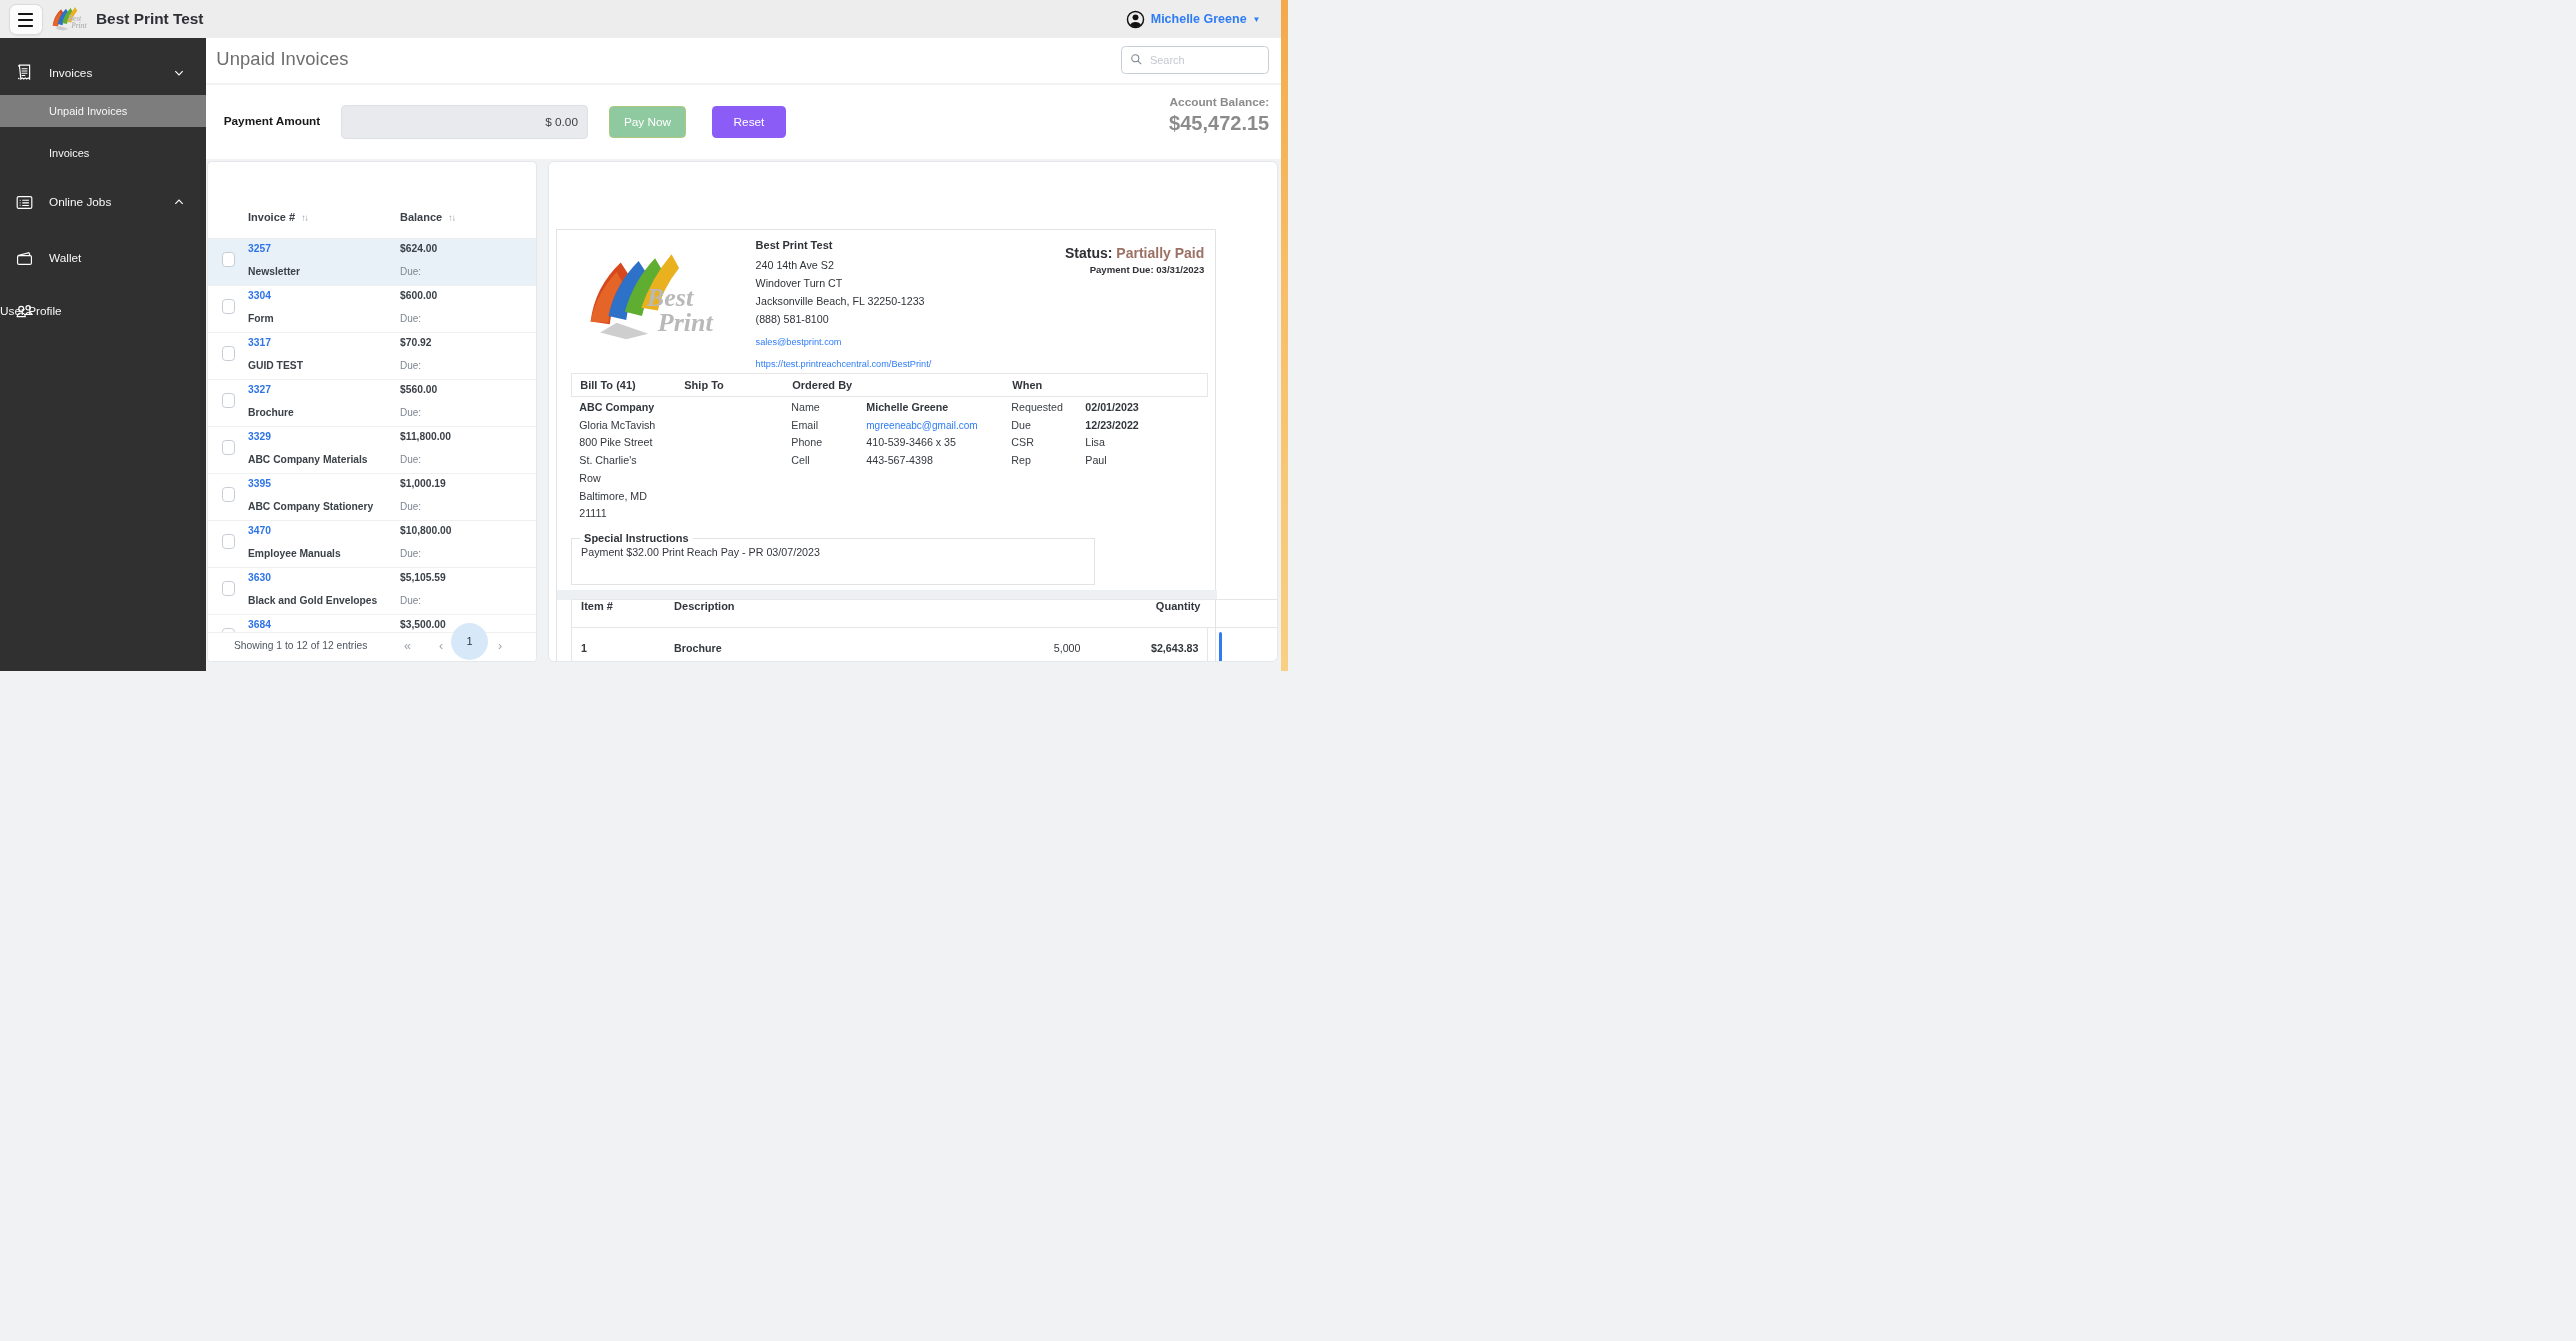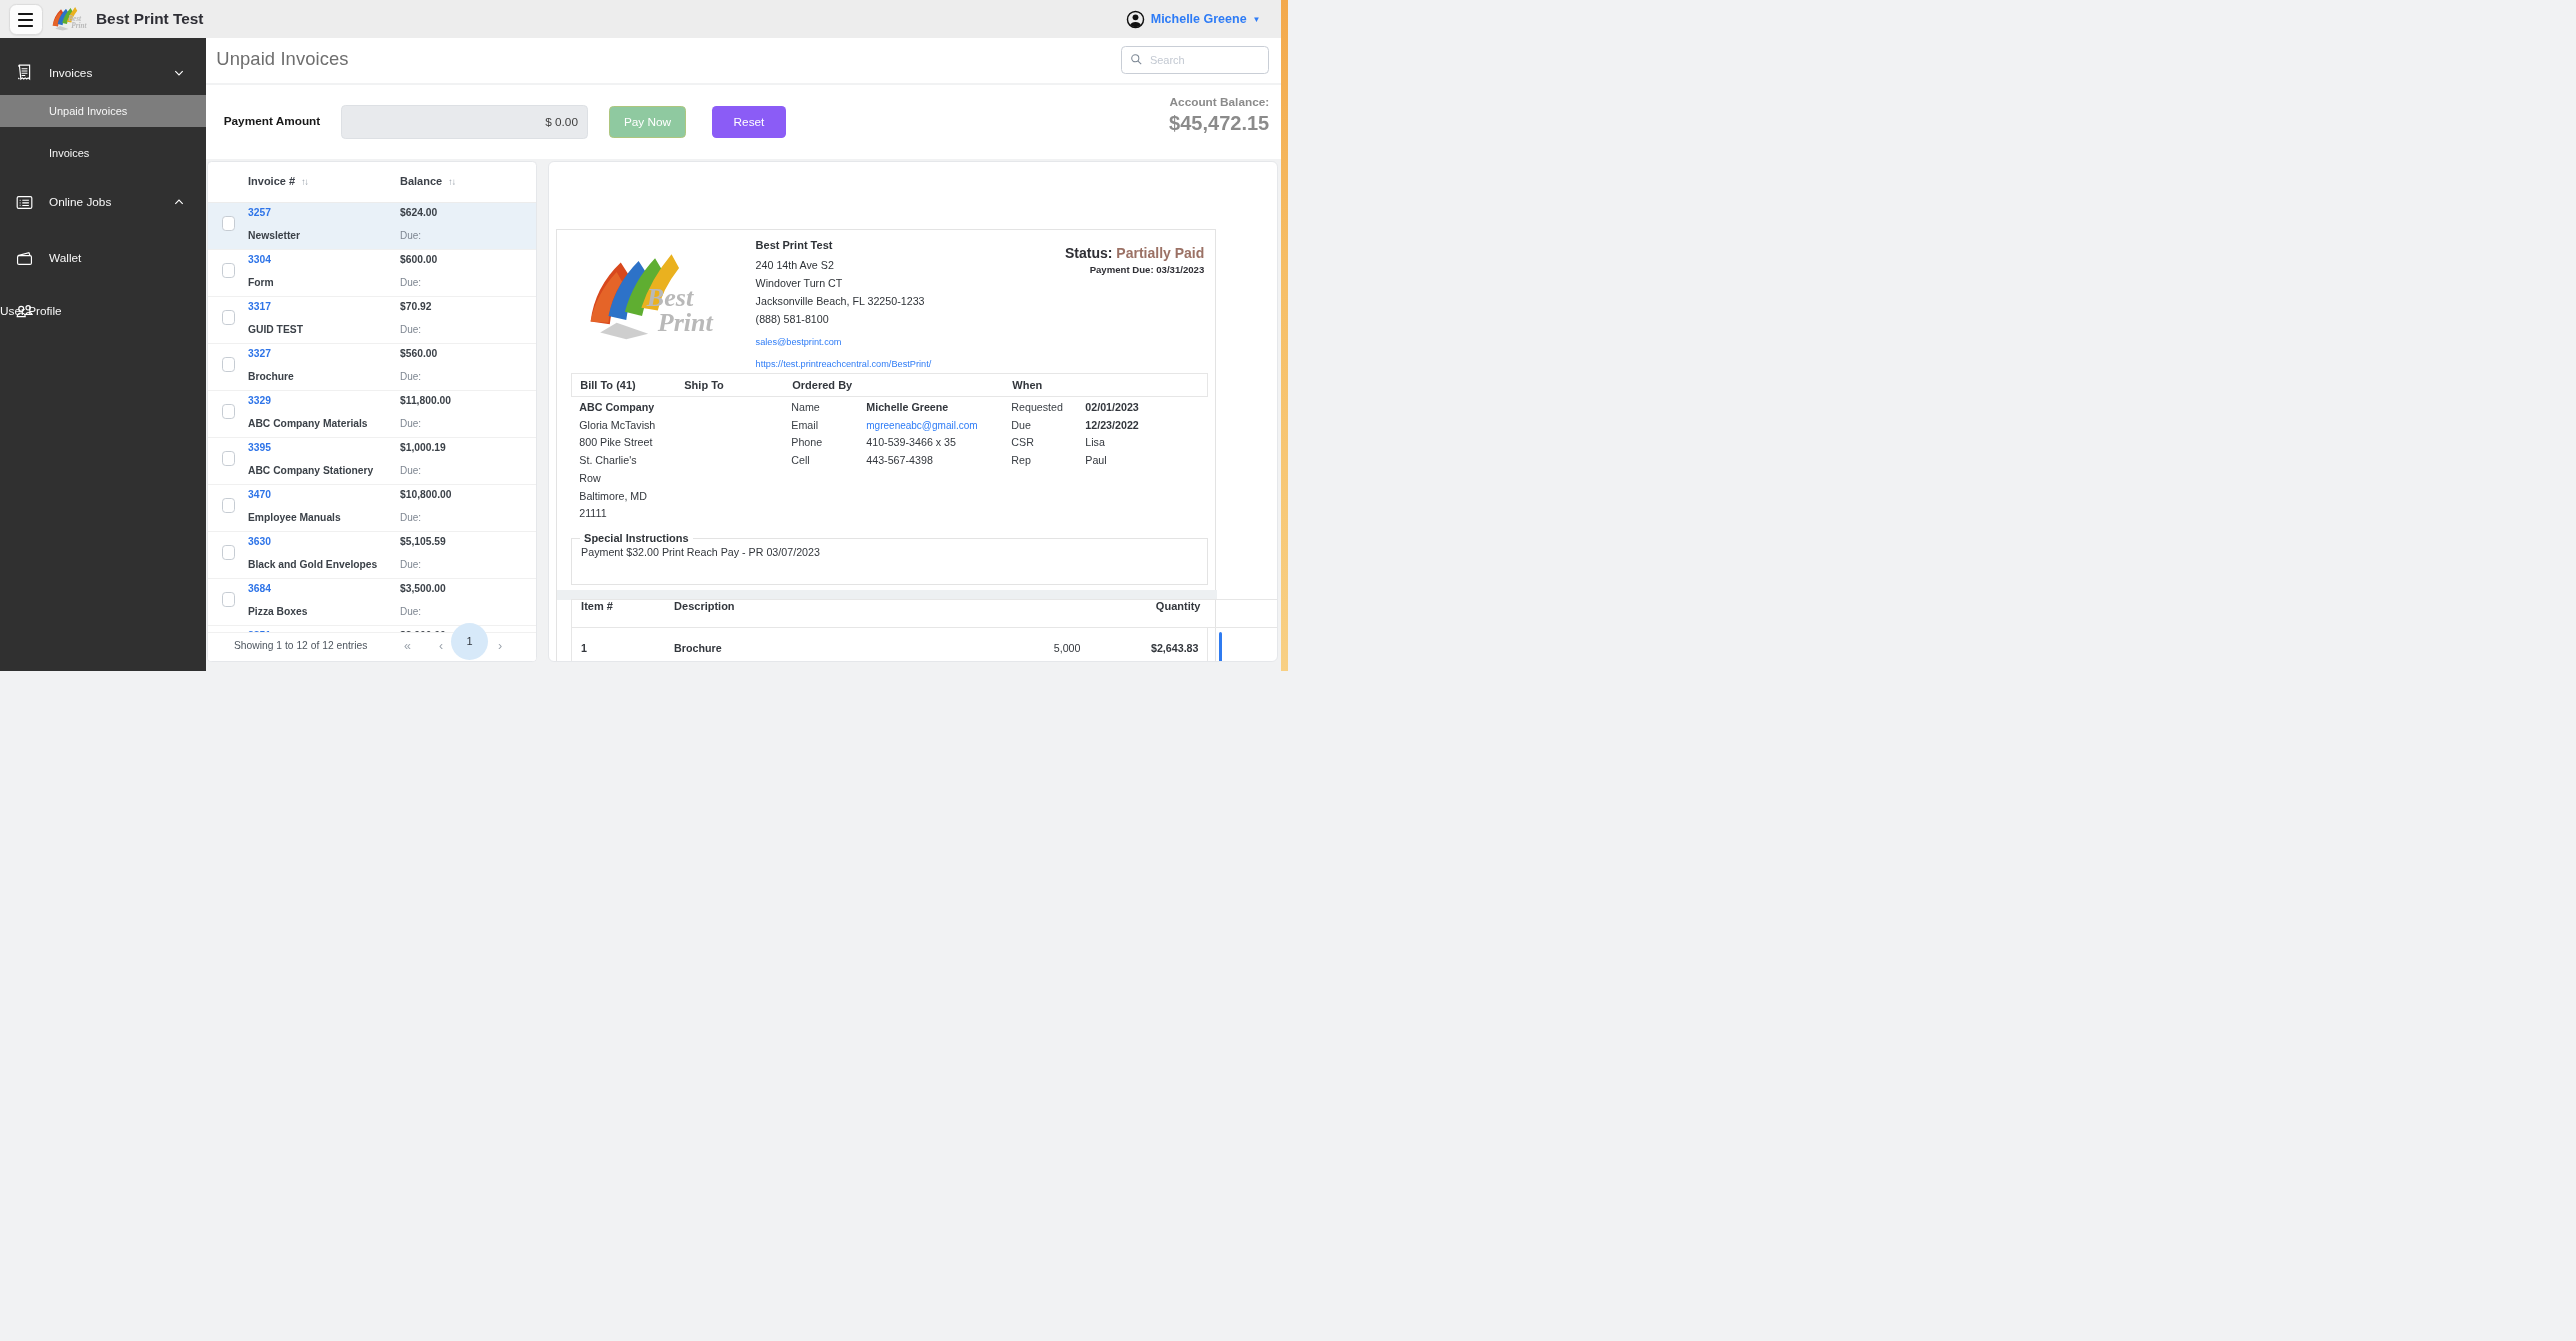--- a/index.html
+++ b/index.html
@@ -38,21 +38,21 @@
   .paylabel{position:absolute;left:17.7px;top:29px;font-size:11.8px;font-weight:700;color:#181818;}
   .payinput{position:absolute;left:135px;top:20px;width:247px;height:34px;background:#e8eaed;border:0.7px solid #dde0e4;border-radius:4.4px;box-sizing:border-box;text-align:right;padding-right:9px;font-size:11.8px;color:#3f3f3f;font-family:"Liberation Sans",sans-serif;outline:none;}
   .btn{position:absolute;top:20.6px;height:32px;border:none;border-radius:4.4px;color:#fff;font-size:11.8px;font-family:"Liberation Sans",sans-serif;cursor:pointer;text-align:center;}
   .btn-pay{left:403px;width:77px;background:#8fc9a0;border:0.7px solid #aec67e;}
   .btn-reset{left:506px;width:74px;background:#8b5cf6;}
   .balance{position:absolute;right:11.8px;top:10.3px;text-align:right;color:#8b8b8b;}
   .balance .bl1{font-size:11.8px;font-weight:700;}
   .balance .bl2{font-size:20px;font-weight:700;margin-top:2.9px;}
   
   .listcard{position:absolute;left:207px;top:161px;width:330px;height:501px;background:#fff;border:0.7px solid #e5e7ea;border-radius:4.4px;box-sizing:border-box;overflow:hidden;}
-  .lhead{position:relative;height:40px;border-bottom:0.7px solid #ececec;}
+  .lhead{position:relative;height:40px;border-bottom:0.7px solid #ececec;margin-top:36px;}
   .lhead .h1{position:absolute;left:40px;top:13.2px;font-size:11px;font-weight:700;color:#3c4149;}
   .lhead .h2{position:absolute;left:192px;top:13.2px;font-size:11px;font-weight:700;color:#3c4149;}
   .sort{font-weight:400;color:#98a0aa;font-size:9.6px;letter-spacing:-1.5px;margin-left:5.9px;}
   .lrow{position:relative;height:46px;border-bottom:0.7px solid #f0f0f0;background:#fff;}
   .lrow.hl{background:#e9f1f8;}
   .cb{position:absolute;left:14px;top:12.5px;width:11px;height:13.2px;background:#fff;border:1.1px solid #c6ccd3;border-radius:3.7px;cursor:pointer;}
   .num{position:absolute;left:40px;top:4.4px;font-size:10.3px;font-weight:700;color:#2e74e8;cursor:pointer;}
   .iname{position:absolute;left:40px;top:26.5px;font-size:10.3px;font-weight:700;color:#3b4148;}
   .bal{position:absolute;left:192px;top:4.4px;font-size:10.3px;font-weight:700;color:#3b4148;}
   .due{position:absolute;left:192px;top:26.5px;font-size:10px;color:#7e8691;}
@@ -82,21 +82,21 @@
   .bthead{position:absolute;left:14.7px;top:143px;width:637px;height:24px;border:0.7px solid #e6e6e6;box-sizing:border-box;}
   .bthead span{position:absolute;top:5.1px;font-size:11px;font-weight:700;color:#33373d;}
   .bt-b{left:8px;} .bt-s{left:112px;} .bt-o{left:220px;} .bt-w{left:440px;}
   .btbody{position:absolute;left:14.7px;top:169px;width:637px;height:129px;}
   .colbill{position:absolute;left:8px;top:0;font-size:10.7px;color:#33373d;line-height:17.7px;}
   .colbill .b0{font-weight:700;}
   .flabels{position:absolute;font-size:10.7px;color:#3a3f45;line-height:17.7px;}
   .fvalues{position:absolute;font-size:10.7px;color:#33373d;line-height:17.7px;}
   .ol-l{left:220px;} .ol-v{left:295px;} .wh-l{left:440px;} .wh-v{left:514px;}
   .fb{font-weight:700;} .flink{color:#2e7cf6;font-size:10px;cursor:pointer;}
-  .sifield{position:absolute;left:14.7px;top:302px;width:637px;height:53px;border:0.7px solid #e3e3e3;margin:0;padding:0;box-sizing:border-box;}
+  .sifield{position:absolute;left:14.7px;top:302px;width:524px;height:53px;border:0.7px solid #e3e3e3;margin:0;padding:0;box-sizing:border-box;}
   .sifield legend{margin-left:7.4px;padding:0 4.4px;font-size:11px;font-weight:700;color:#2f3338;}
   .sitext{font-size:10.7px;color:#33373d;margin:1.5px 0 0 8.8px;}
   .graystrip1{position:absolute;left:0;top:360px;width:660px;height:9.6px;background:#edf0f2;}
   .itemshead{position:absolute;left:14.7px;top:369px;width:757px;height:29px;border:0.7px solid #e6e6e6;box-sizing:border-box;display:flex;align-items:flex-start;padding:0 8.8px;font-size:11px;font-weight:700;color:#33373d;}
   .itemsrow{position:absolute;left:14.7px;top:398px;width:637px;height:40px;border-left:0.7px solid #e6e6e6;border-right:0.7px solid #e6e6e6;border-bottom:0.7px solid #e6e6e6;box-sizing:border-box;display:flex;align-items:center;padding:0 8.8px;font-size:10.7px;color:#33373d;}
   .c1{width:93px;} .c2{flex:1;} .c3{width:132px;text-align:right;} .c4{width:118px;text-align:right;}
   .vthumb{position:absolute;left:670px;top:470px;width:2.9px;height:32px;border-radius:1.5px;background:#2f7bf0;}
 </style>
 </head>
 <body>

